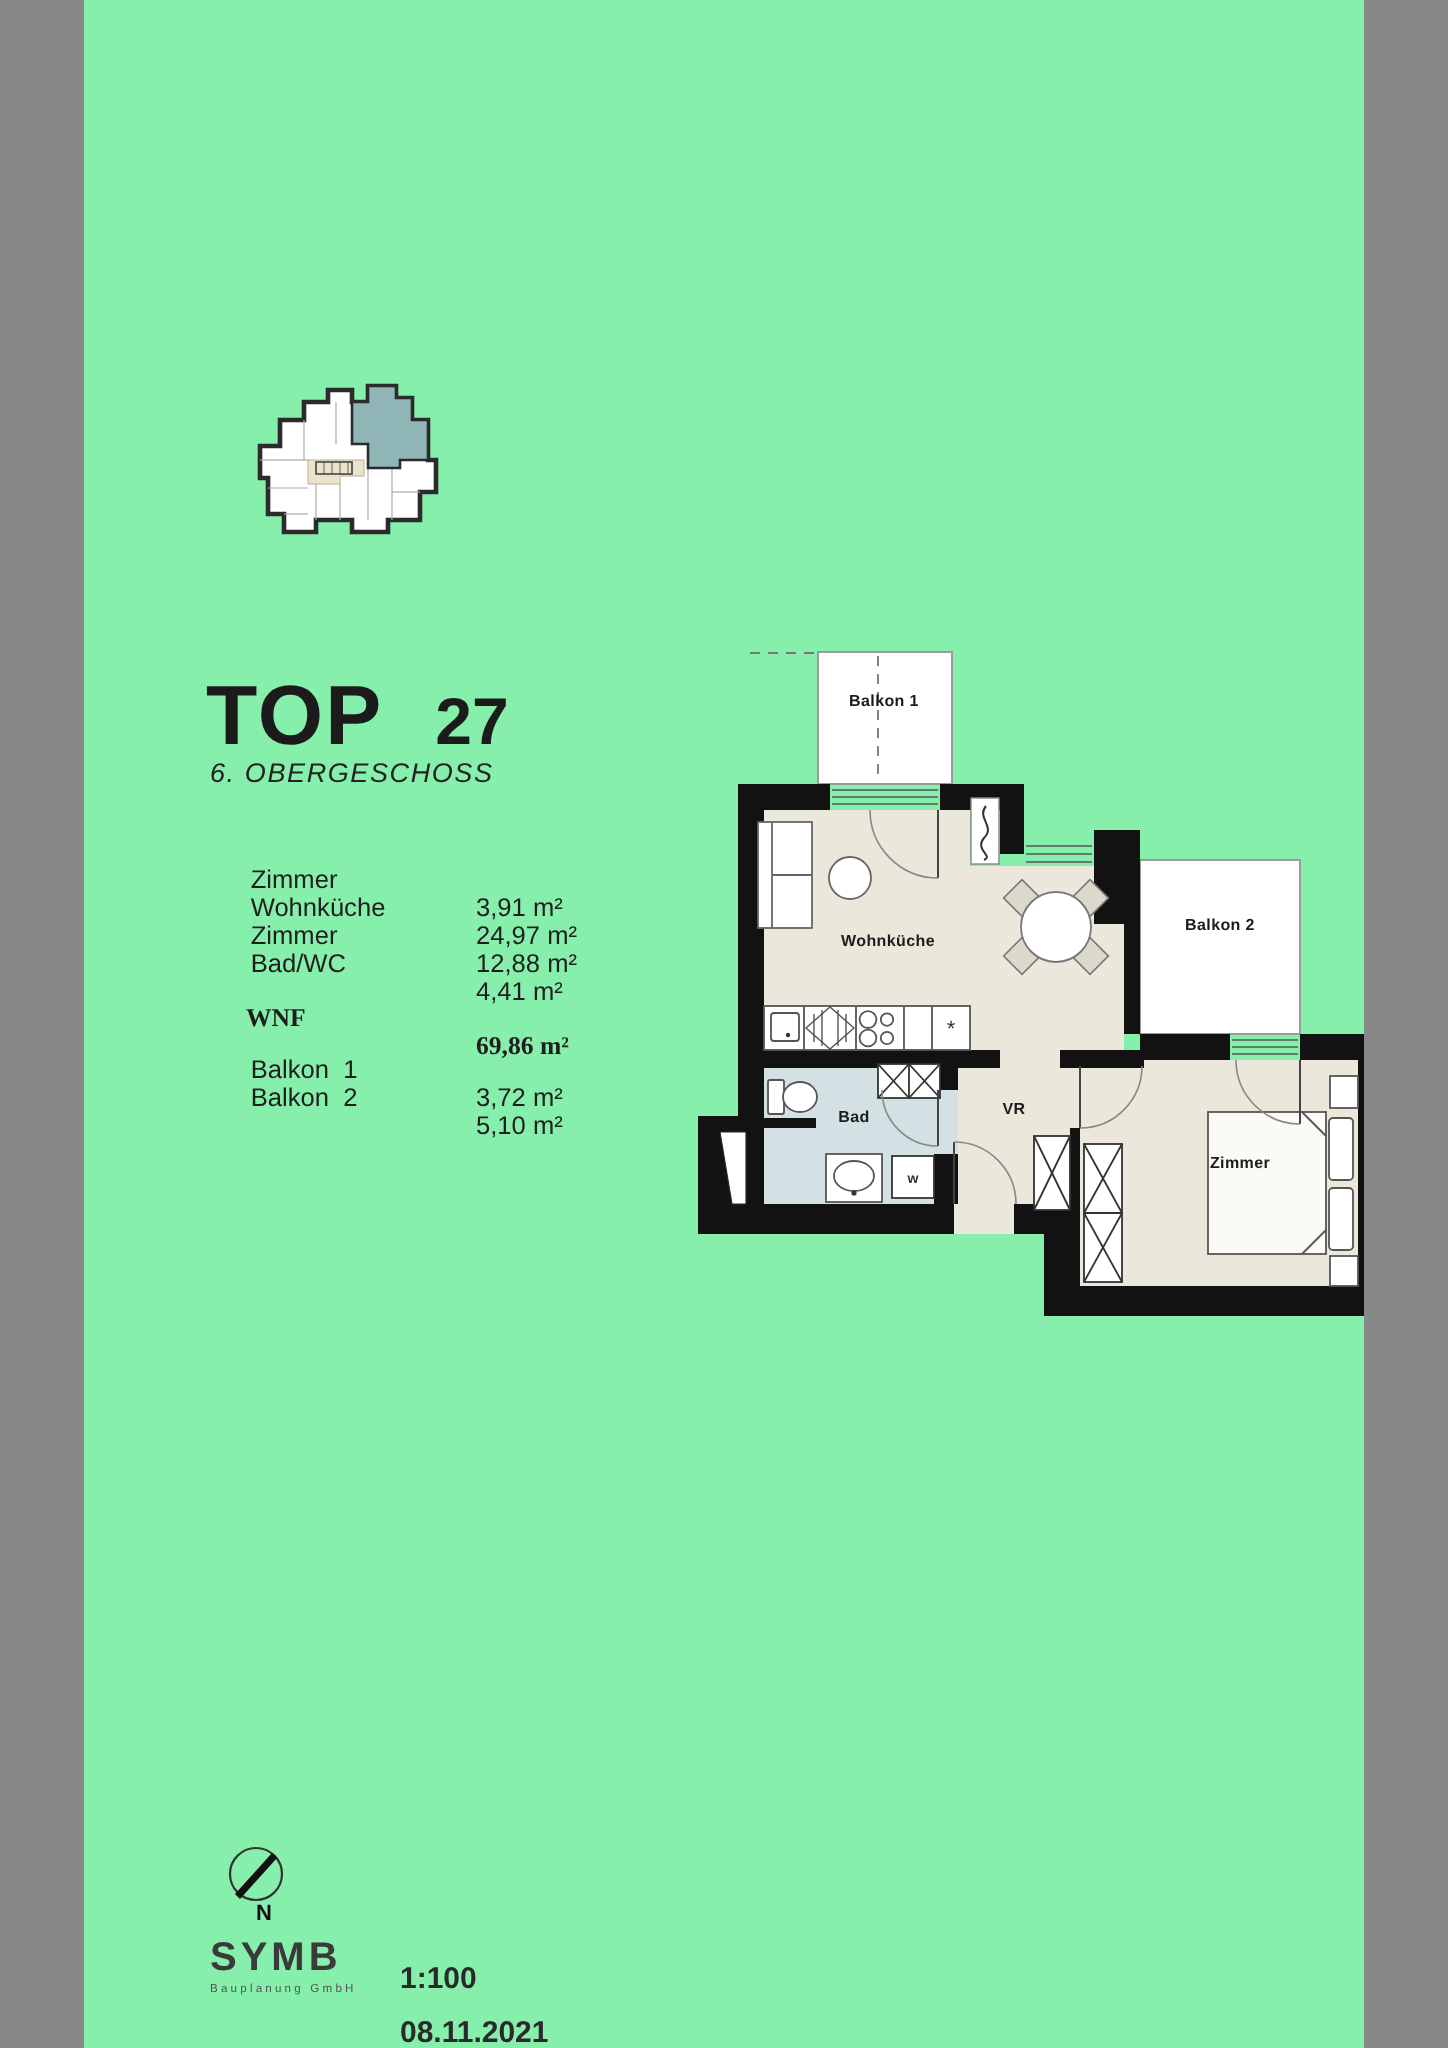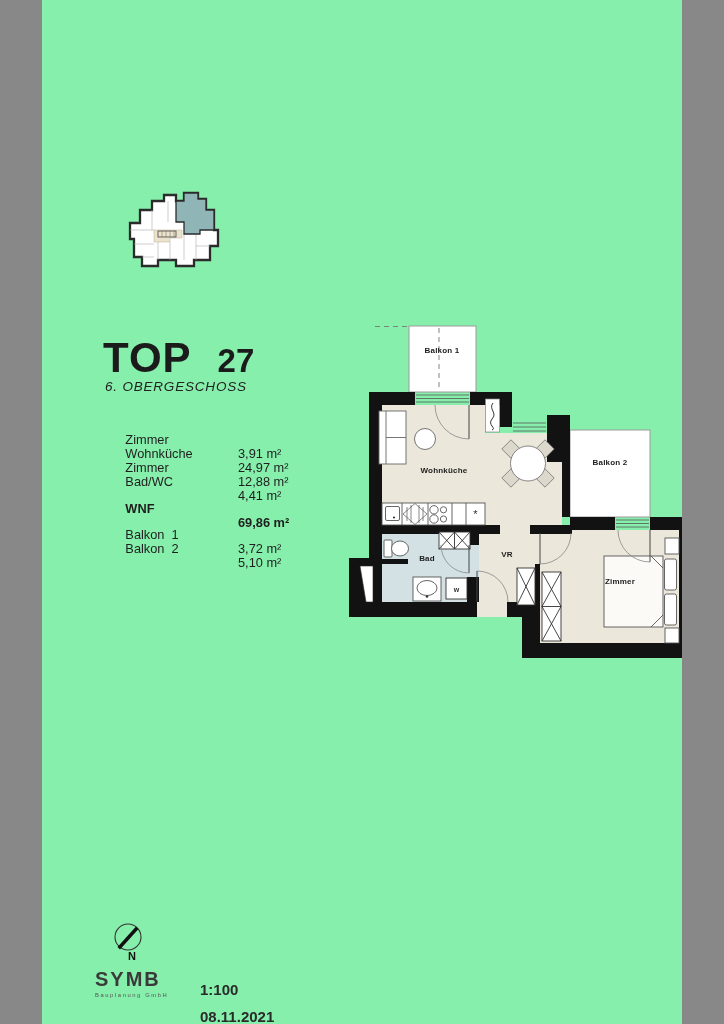--- a/index.html
+++ b/index.html
@@ -8,23 +8,23 @@
   .abs{position:absolute;}
   
   .title-row{left:61px;top:334px;display:flex;align-items:baseline;}
   .title-main{font-size:42px;font-weight:800;letter-spacing:1px;color:#1b1b1b;}
   .title-num{font-size:33px;font-weight:800;margin-left:26px;color:#1b1b1b;}
   .floor-label{left:63px;top:379px;font-size:13.5px;letter-spacing:.8px;color:#222;font-style:italic;}
   
   .area-table{left:62px;top:419px;width:210px;font-size:12.8px;line-height:14px;color:#1e1e1e;}
   .arow{position:absolute;left:0;width:210px;white-space:pre;}
   .arow .val{position:absolute;left:134px;white-space:pre;}
-  .bold{font-weight:700;}
+  .bold{font-weight:700;font-family:Liberation Serif, serif;}
   
-  .logo{left:53px;top:968px;}
+  .logo{left:63px;top:968px;}
   .logo-main{font-size:20px;font-weight:700;letter-spacing:2px;color:#3a3a3a;}
   .logo-sub{font-size:5.8px;letter-spacing:1.6px;color:#555;margin-top:1px;}
   .scaledate{left:158px;top:969px;font-size:15px;font-weight:700;color:#2a2a2a;line-height:13.5px;white-space:pre-line;}
   svg{display:block;}
   .planlabel{font-family:"Liberation Sans",sans-serif;font-size:8px;font-weight:700;fill:#1c1c1c;letter-spacing:.2px;}
 </style>
 </head>
 <body>
 
 <div class="page">

